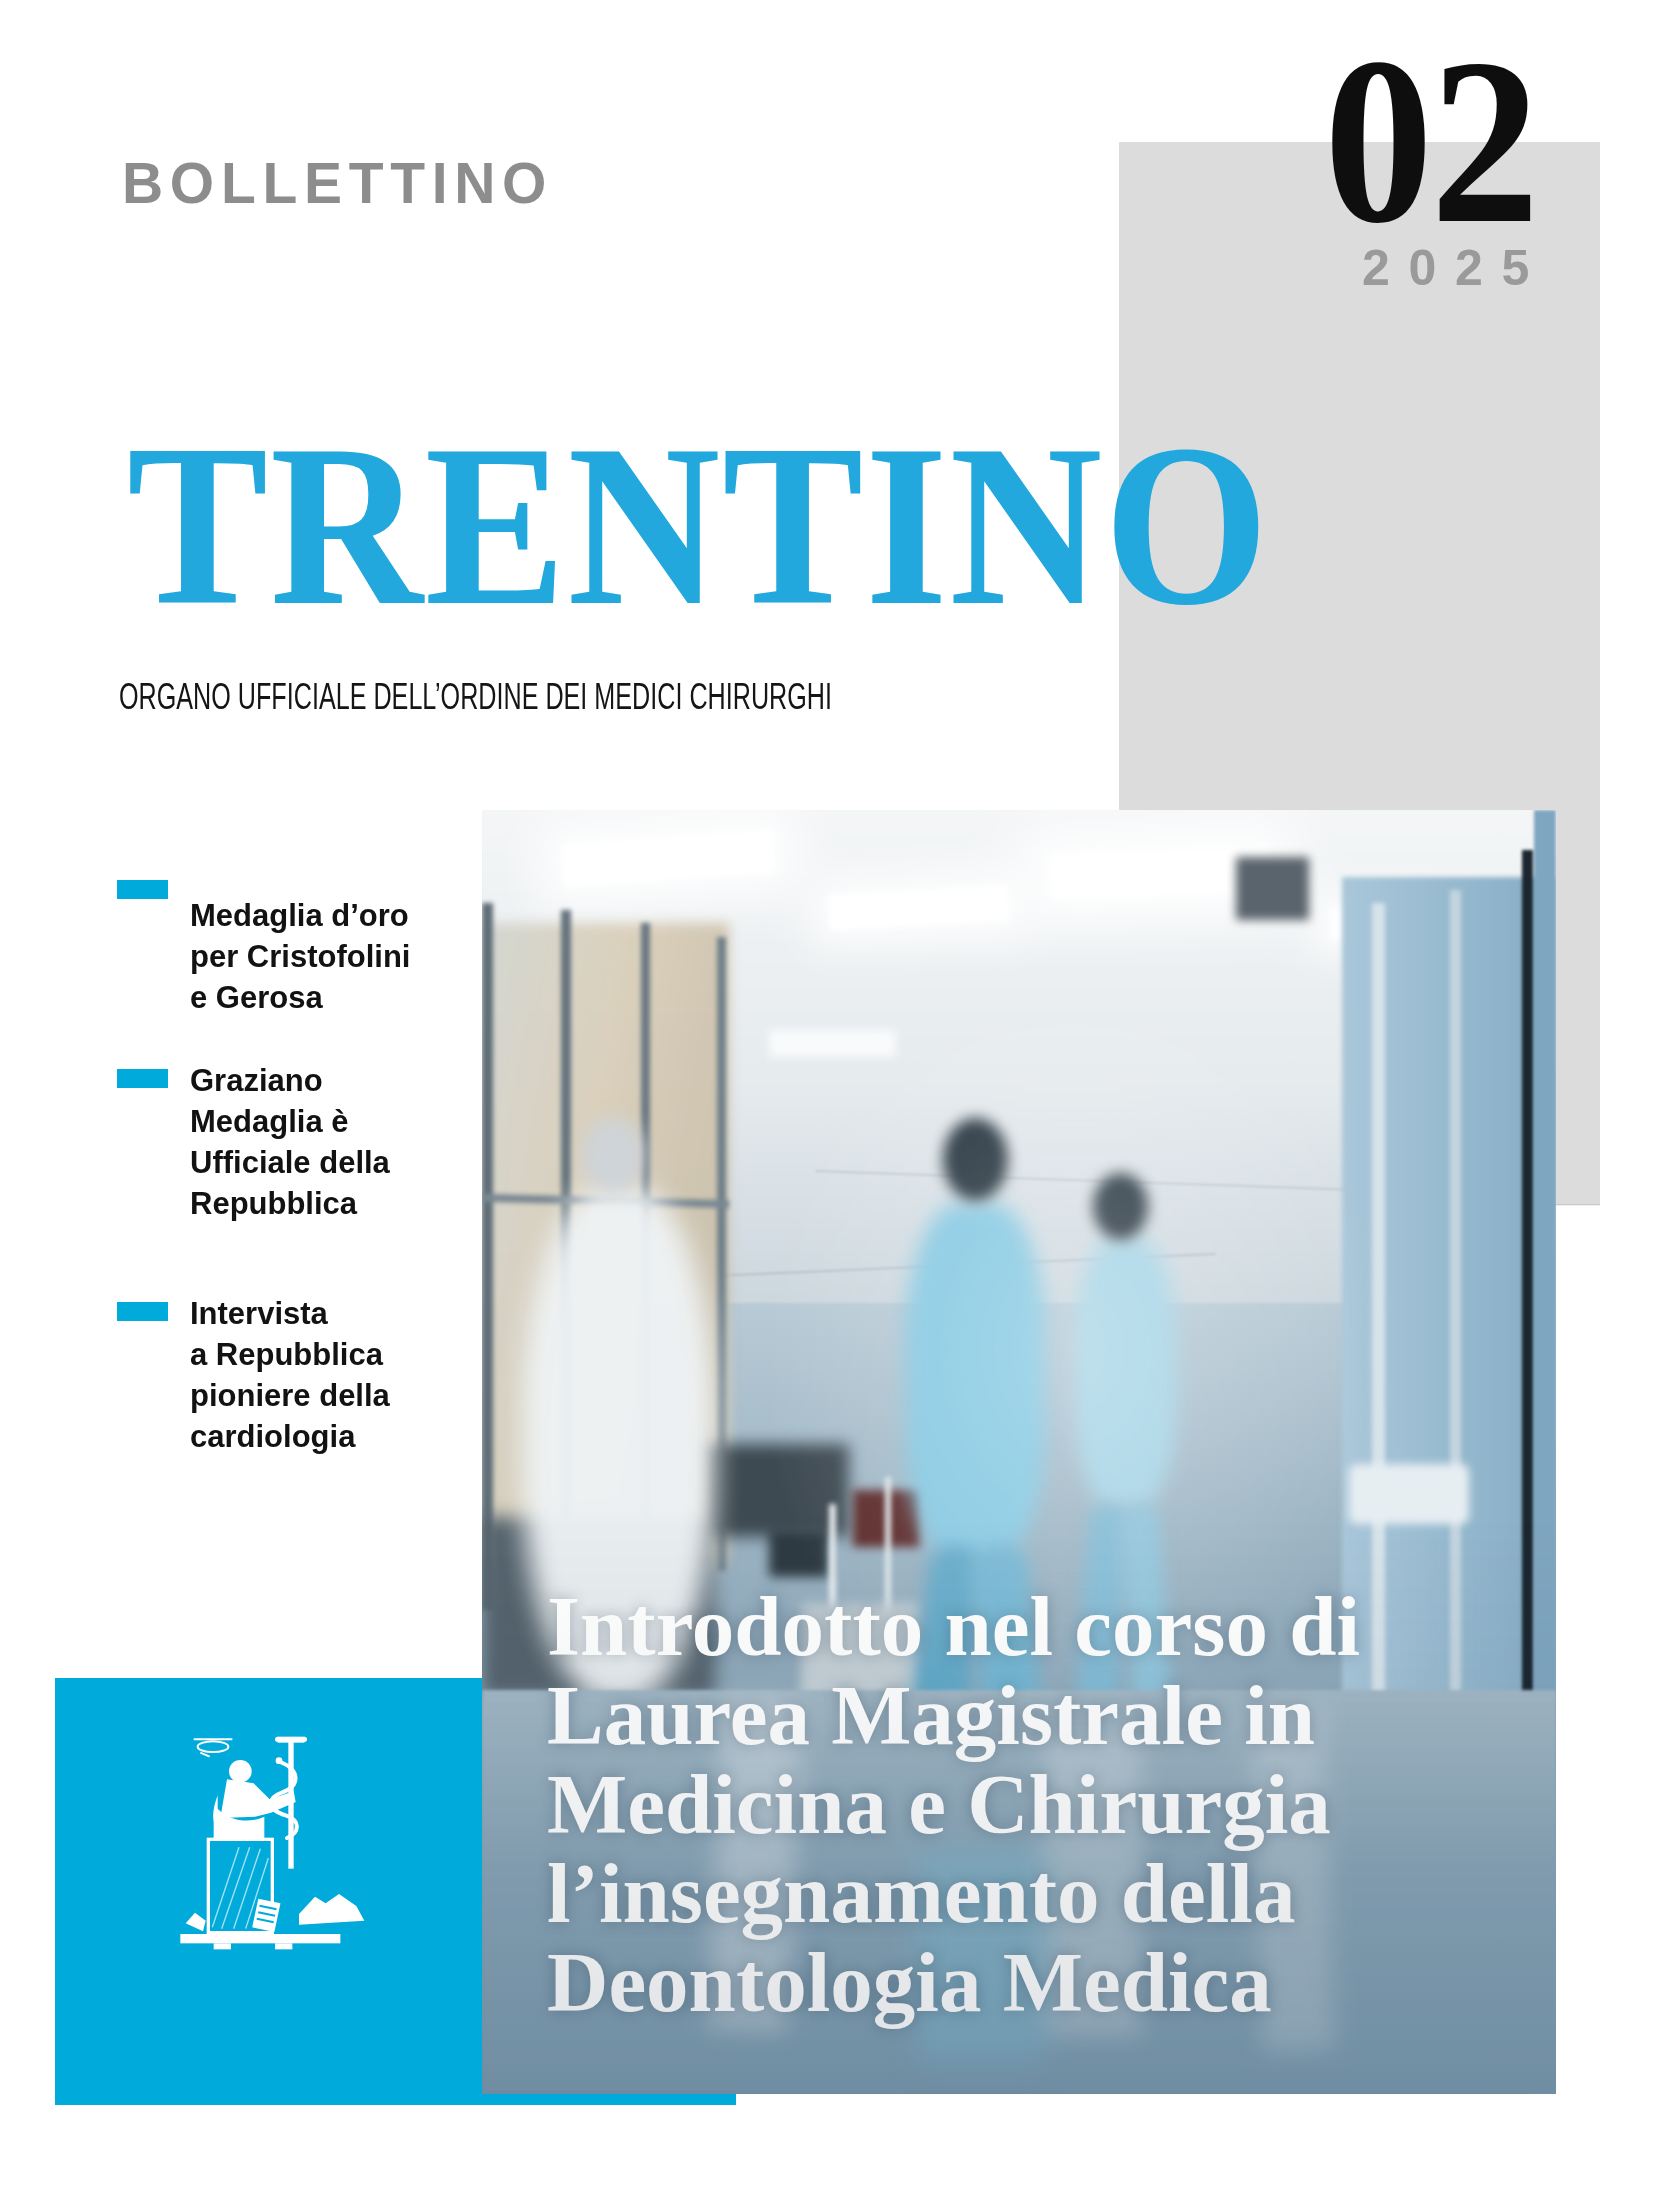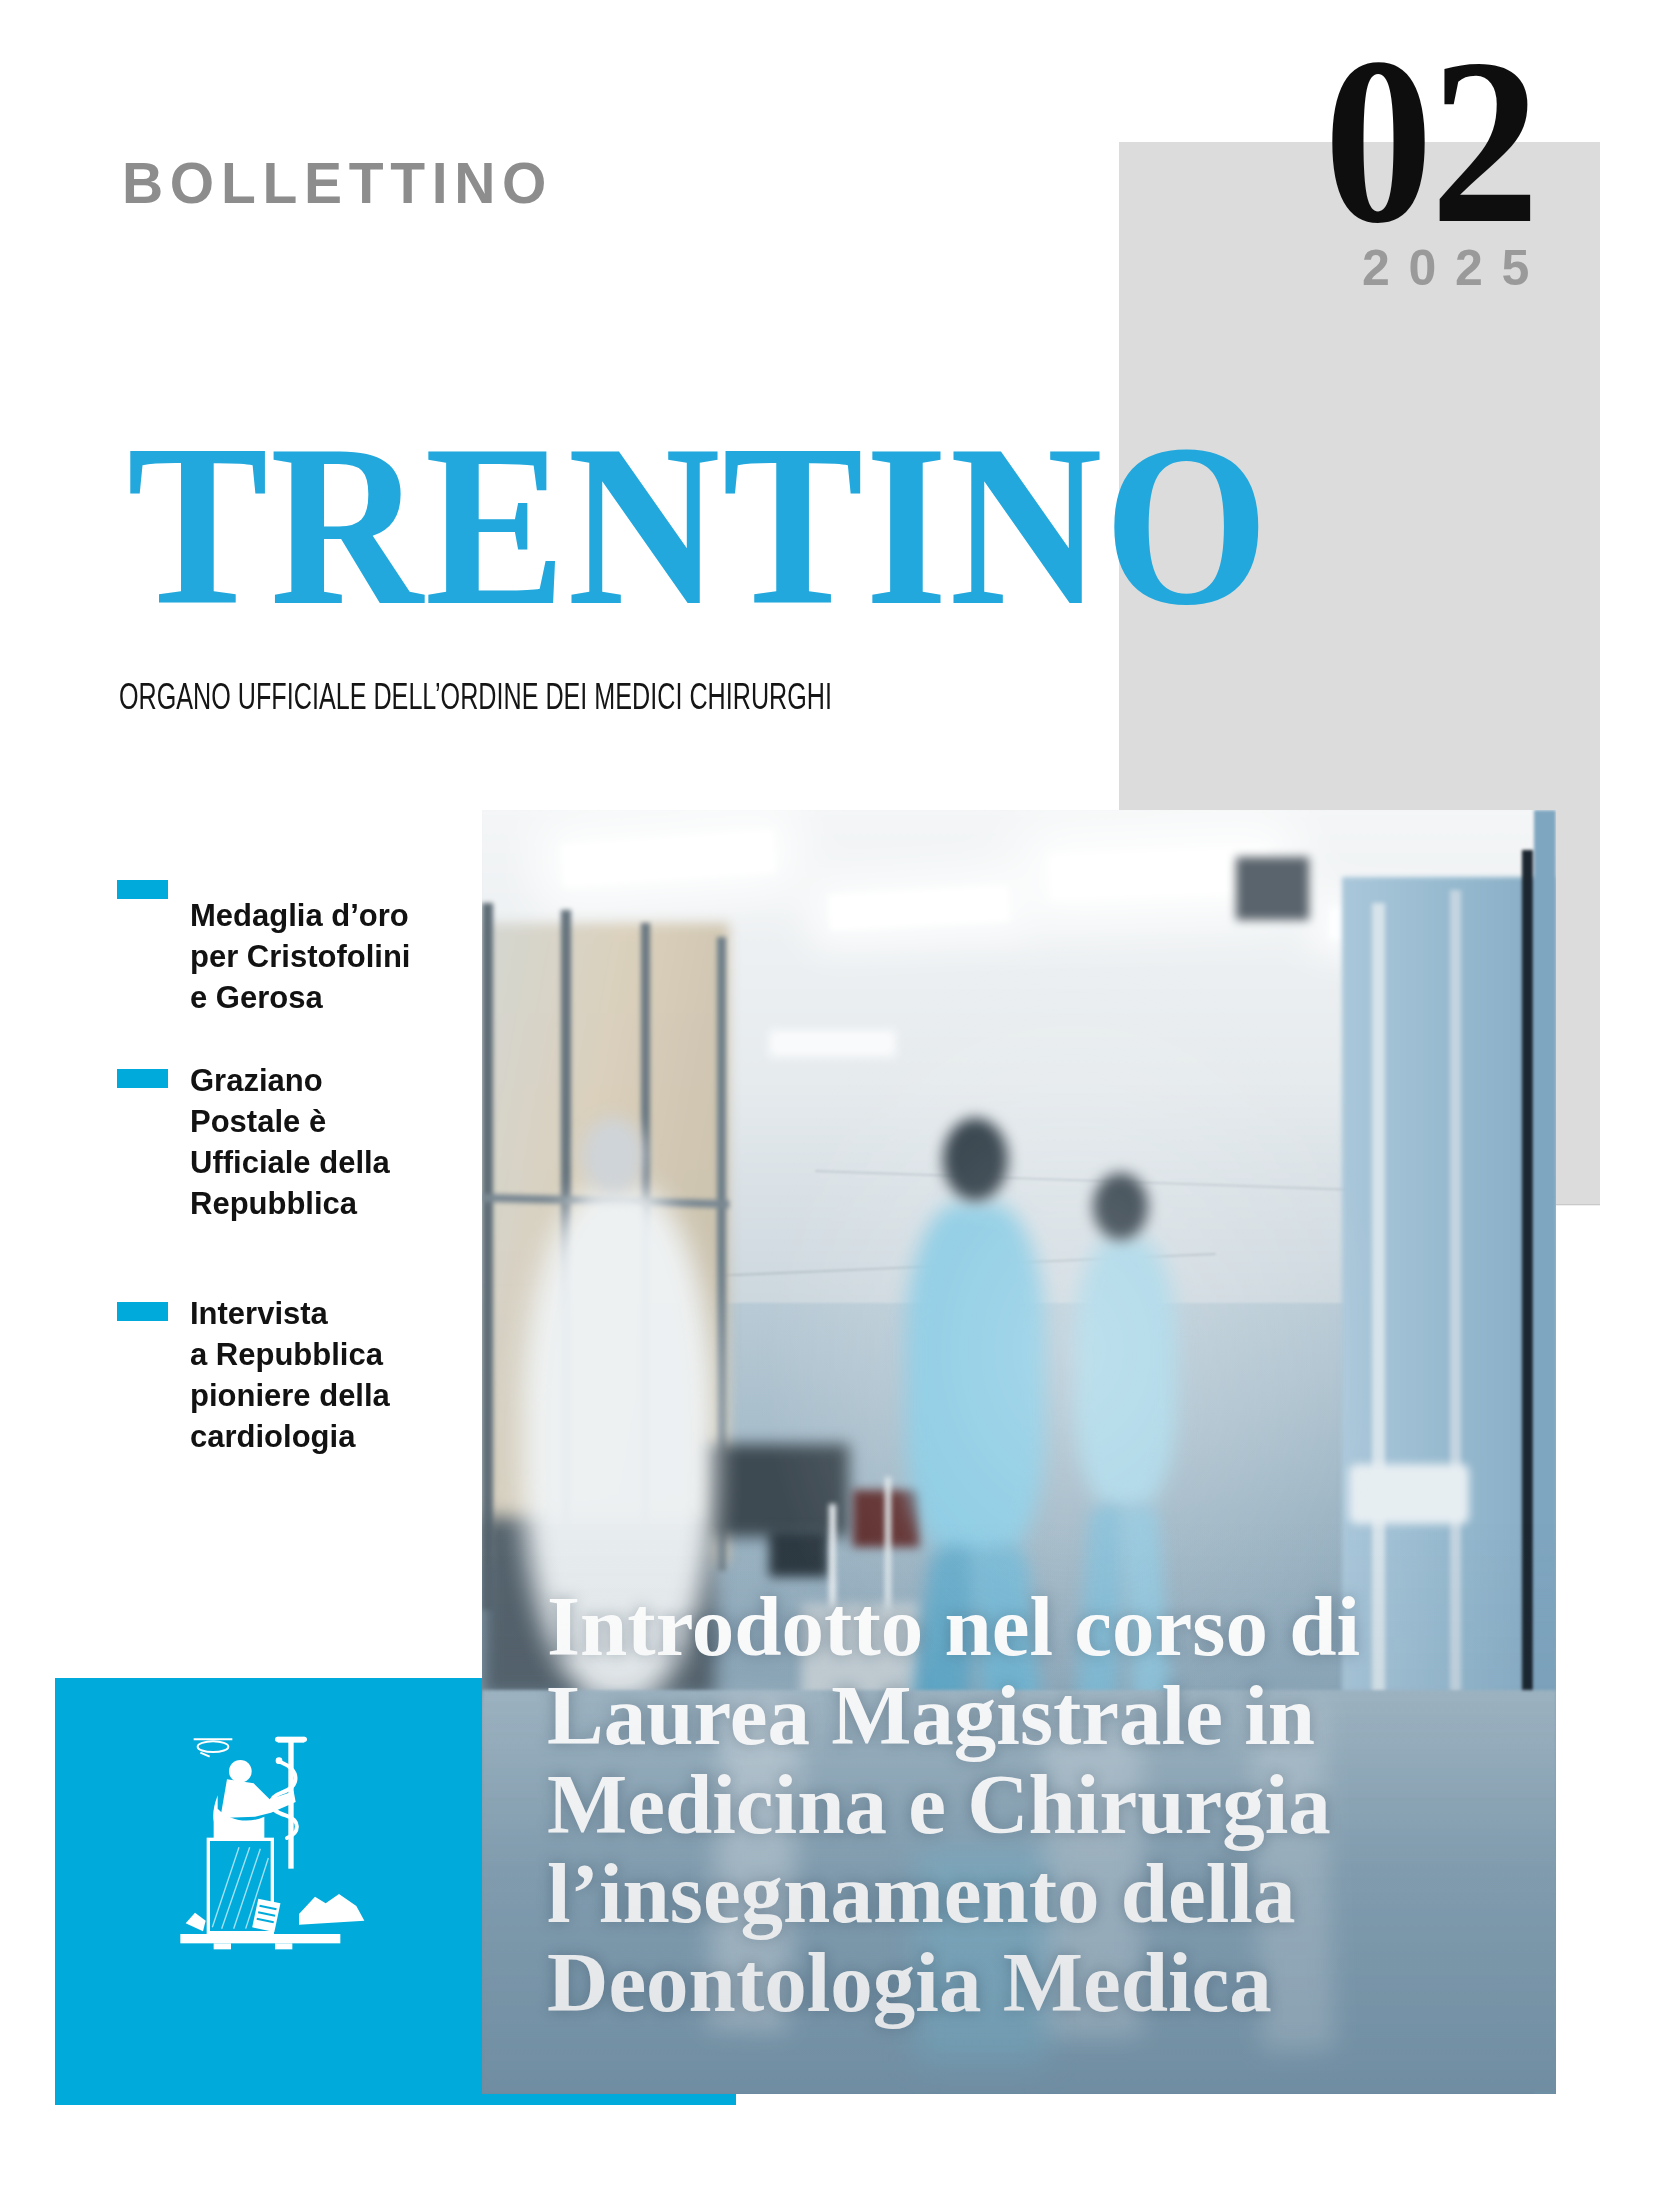--- a/index.html
+++ b/index.html
@@ -66,21 +66,21 @@
     <div class="abs toc-dash" style="left:117px;top:880px;"></div>
     <div class="abs toc-text" style="top:895px;">
       <div>Medaglia d’oro</div>
       <div>per Cristofolini</div>
       <div>e Gerosa</div>
     </div>
 
     <div class="abs toc-dash" style="left:117px;top:1069px;"></div>
     <div class="abs toc-text" style="top:1060px;">
       <div>Graziano</div>
-      <div>Postale è</div>
+      <div>Medaglia è</div>
       <div>Ufficiale della</div>
       <div>Repubblica</div>
     </div>
 
     <div class="abs toc-dash" style="left:117px;top:1302px;"></div>
     <div class="abs toc-text" style="top:1293px;">
       <div>Intervista</div>
       <div>a Repubblica</div>
       <div>pioniere della</div>
       <div>cardiologia</div>

